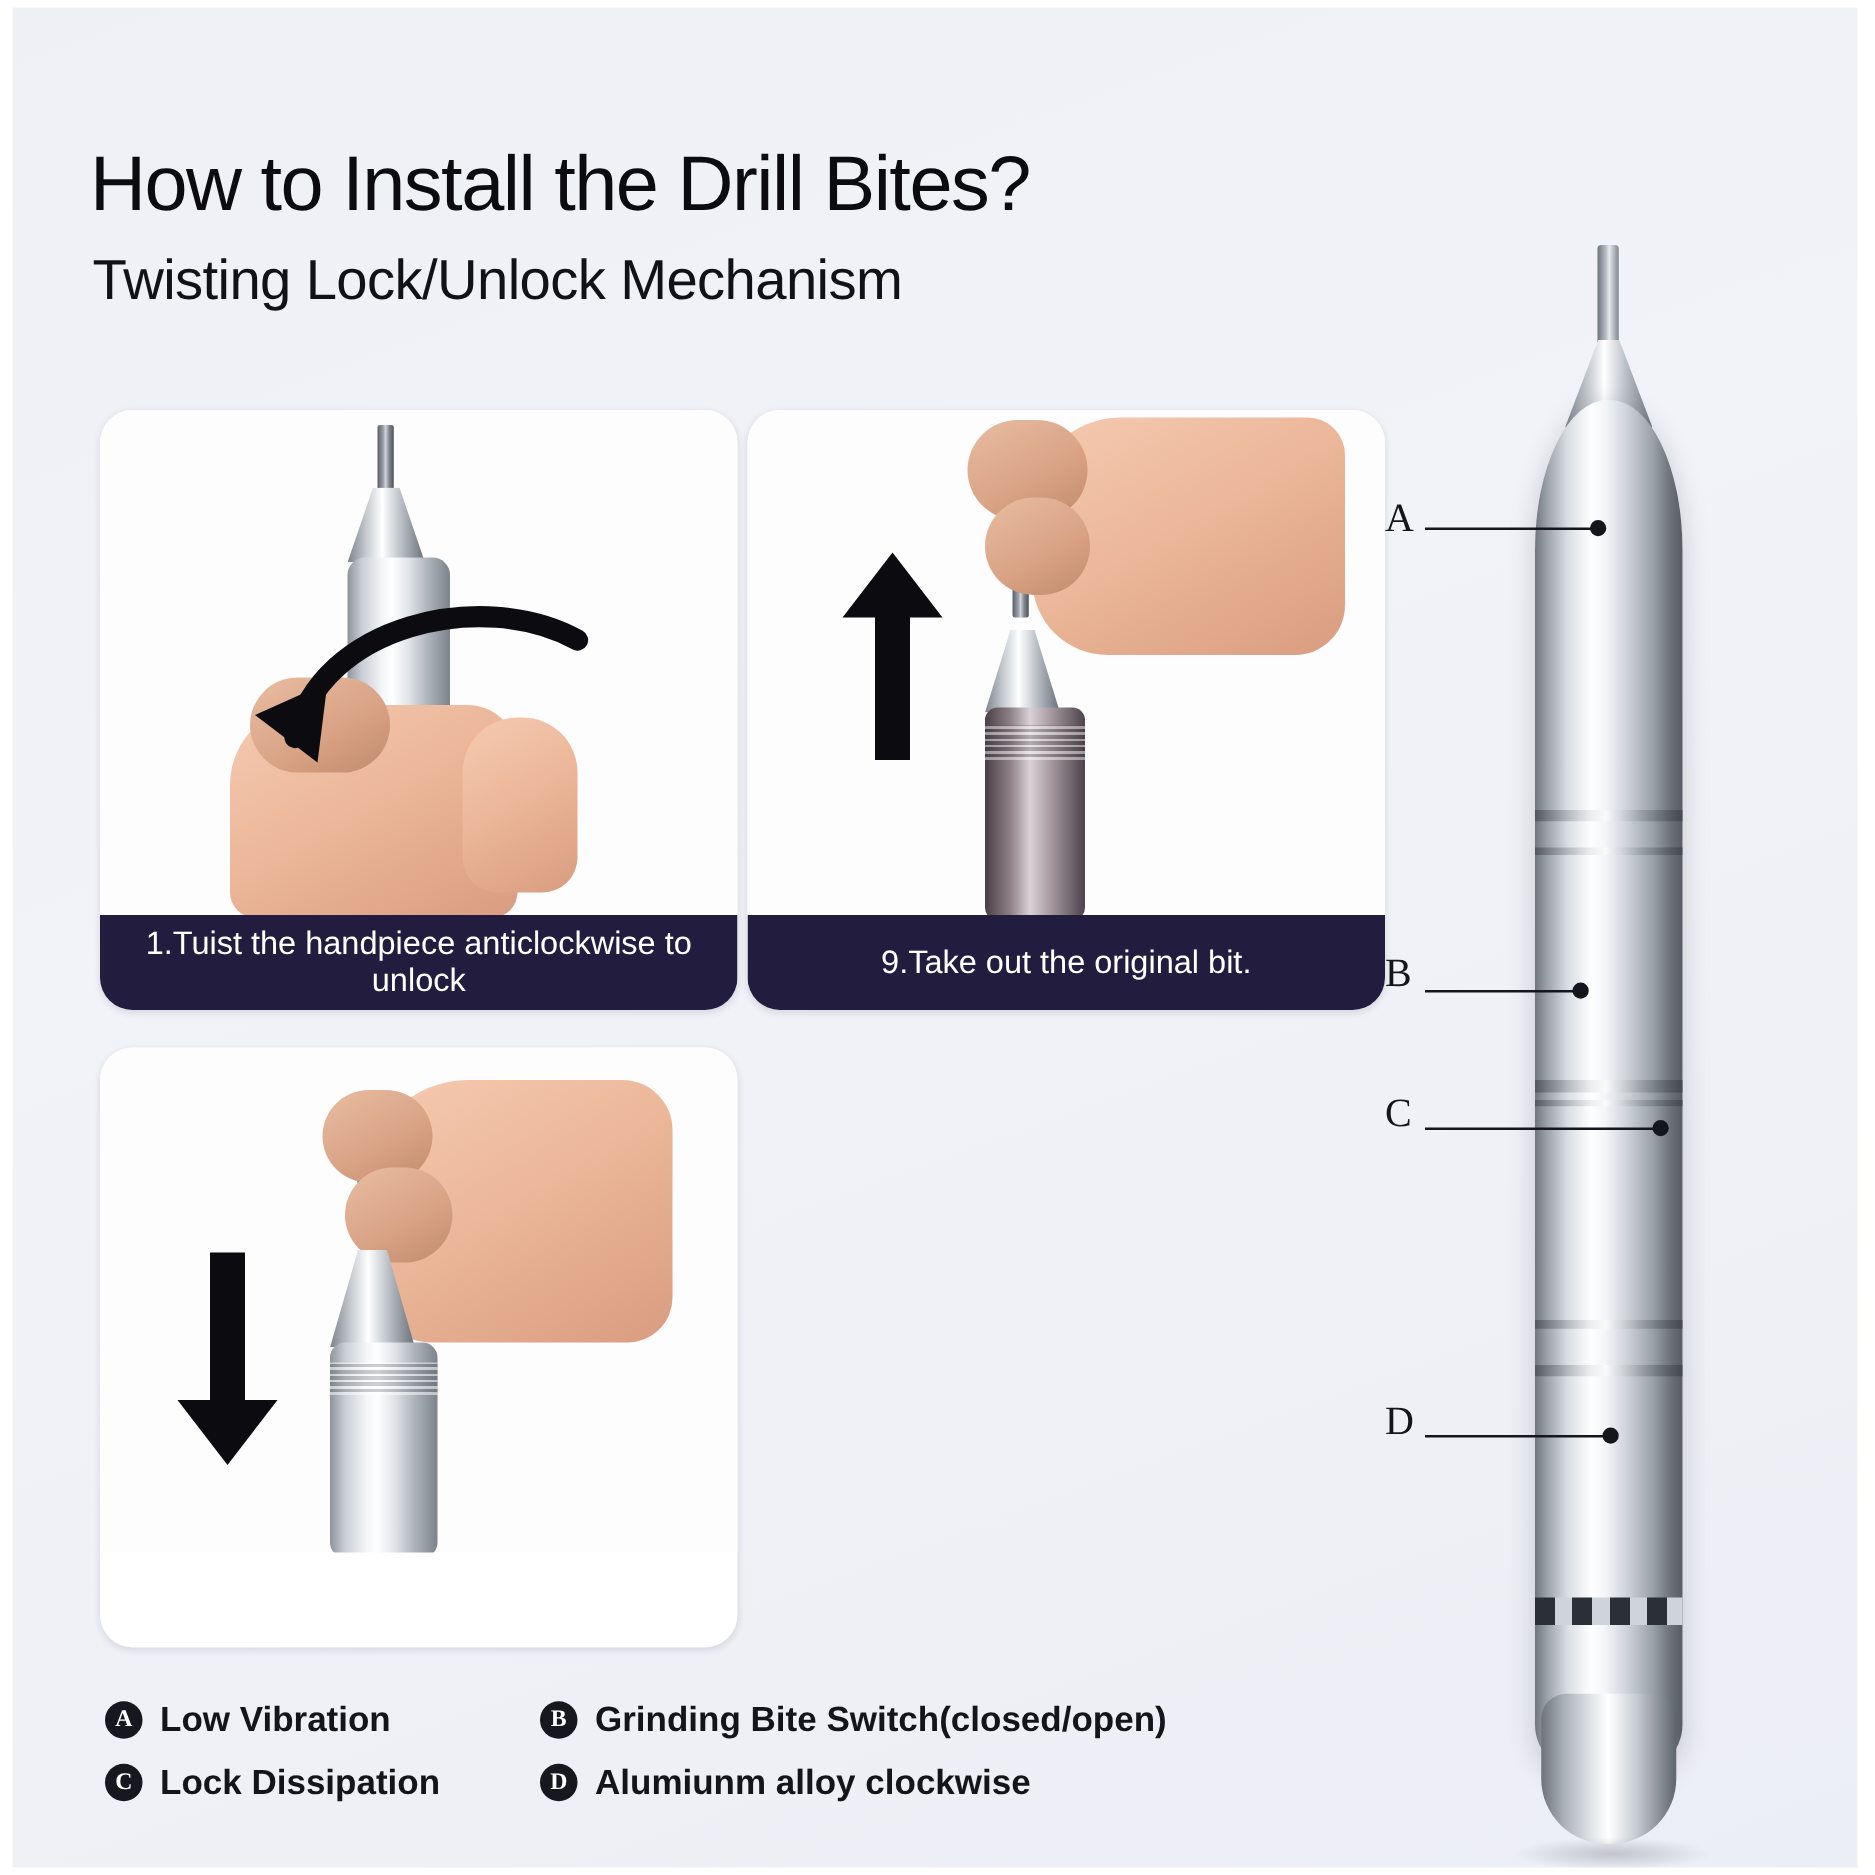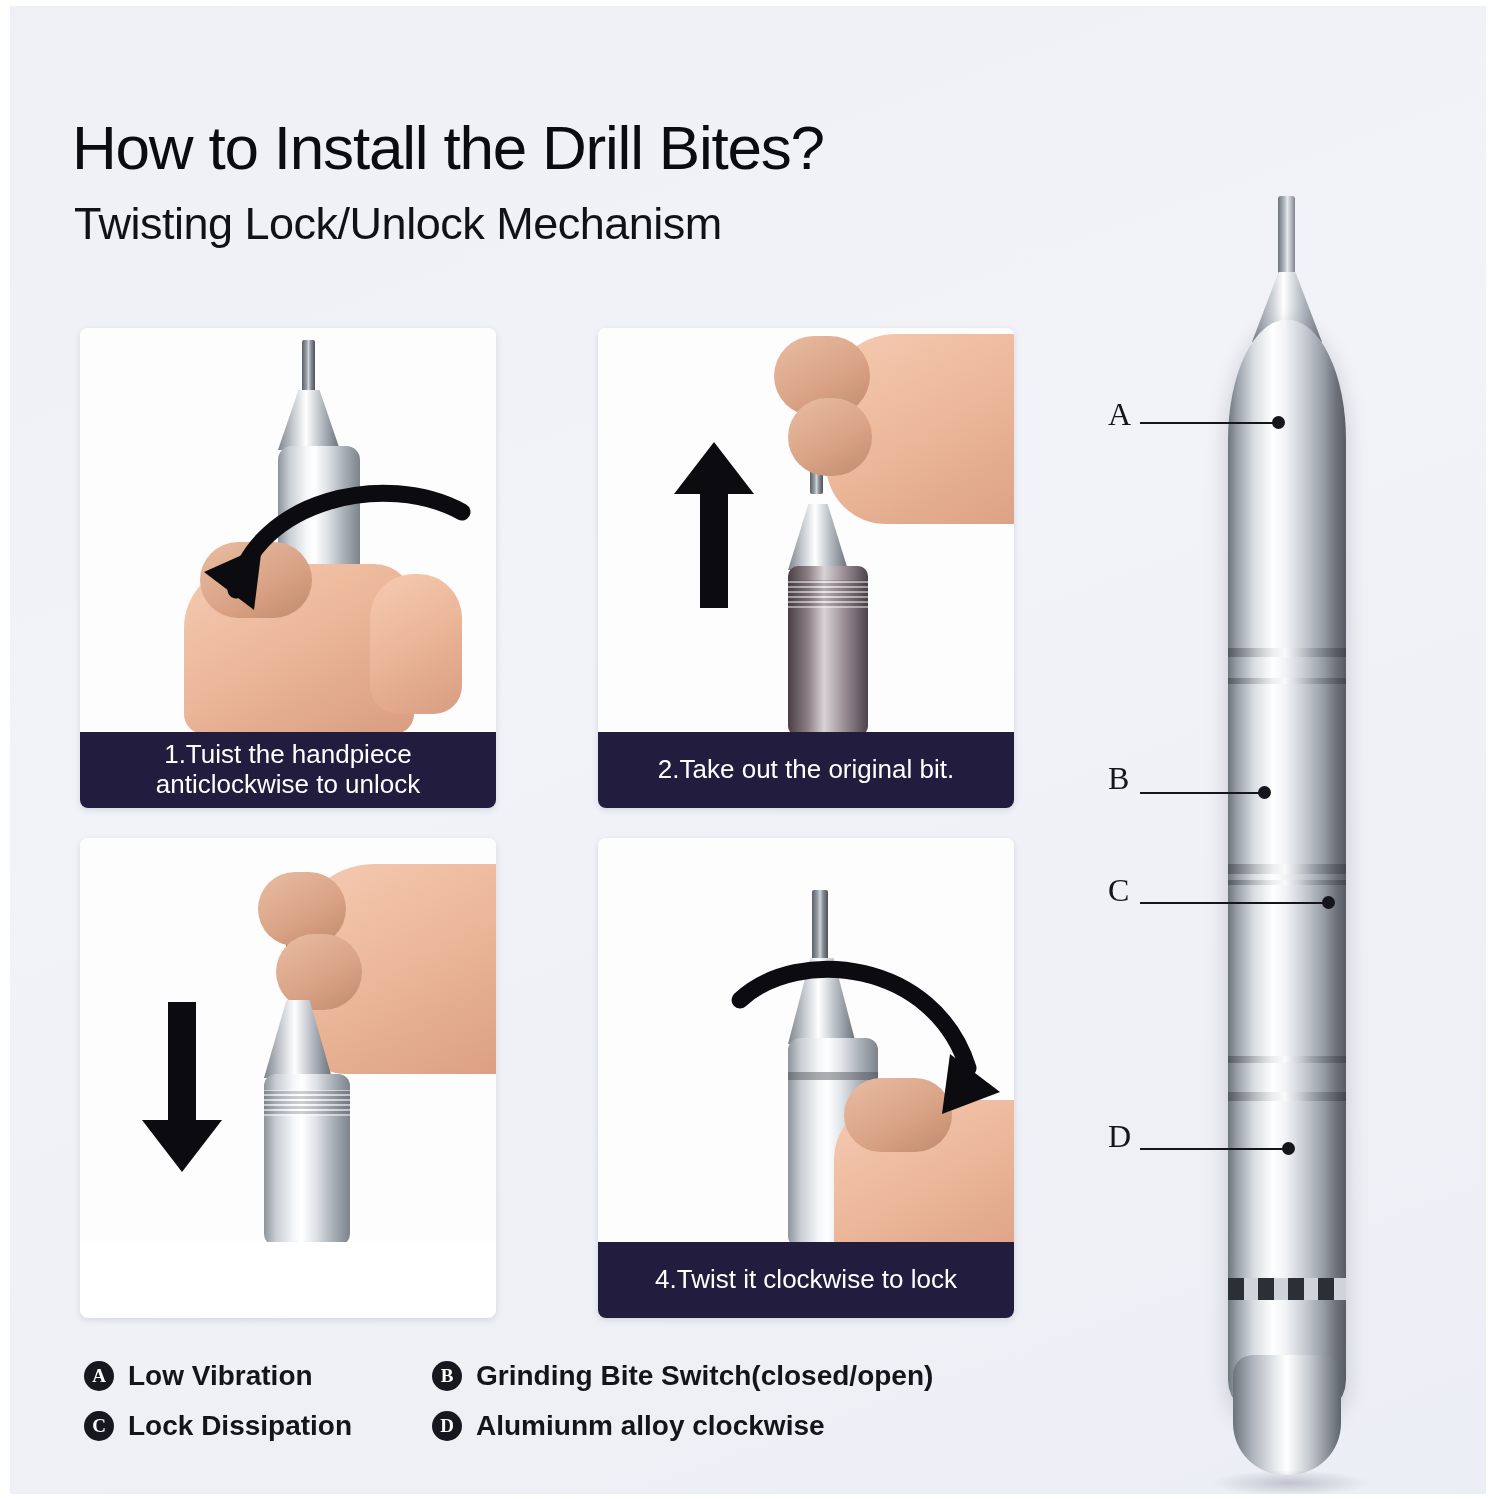--- a/index.html
+++ b/index.html
@@ -49,23 +49,23 @@
     font-size: 45px;
     font-weight: normal;
     color: #111118;
     letter-spacing: -0.5px;
     white-space: nowrap;
   }
 
   
   .card {
     position: absolute;
-    width: 416px;
+    width: 510px;
     height: 480px;
-    border-radius: 8px;
+    border-radius: 26px;
     overflow: hidden;
     background: #ffffff;
     box-shadow: 0 2px 6px rgba(30,30,60,0.13);
   }
   .card-photo {
     position: absolute;
     left: 0; top: 0; right: 0;
     height: 404px;
     background: #fdfdfd;
     overflow: hidden;
@@ -280,21 +280,21 @@
 
       <div style="position:absolute; left:190px; top:176px; width:60px; height:66px; background:linear-gradient(90deg,#7d838b 0%,#c8cdd3 25%,#ffffff 45%,#b2b8bf 72%,#696f77 100%); clip-path:polygon(34% 0%,66% 0%,100% 100%,0% 100%);"></div>
       <div class="handpiece" style="left:190px; top:238px; width:80px; height:170px; border-radius:10px; background:linear-gradient(90deg,#4a3f46 0%,#8d7f86 25%,#d9d2d6 45%,#9b8f95 70%,#4d434a 100%);"></div>
       <div style="position:absolute; left:190px; top:252px; width:80px; height:28px; background:repeating-linear-gradient(0deg, rgba(255,255,255,0.45) 0px, rgba(255,255,255,0.45) 2px, rgba(60,55,60,0.25) 2px, rgba(60,55,60,0.25) 5px);"></div>
 
       <svg class="arrow-svg" style="left:72px; top:110px;" width="90" height="180" viewBox="0 0 90 180">
         <rect x="30" y="44" width="28" height="126" fill="#0b0b10"></rect>
         <polygon points="44,4 84,56 4,56" fill="#0b0b10"></polygon>
       </svg>
     </div>
-    <div class="card-caption">2.Take out the original bit.</div>
+    <div class="card-caption">9.Take out the original bit.</div>
   </div>
 
   <div class="card" id="card3">
     <div class="card-photo">
       <div class="bit" style="left:206px; top:46px; width:16px; height:96px;"></div>
 
       <div class="skin" style="left:214px; top:26px; width:244px; height:210px; border-radius:80px 40px 36px 52px;"></div>
       <div class="skin dark" style="left:178px; top:34px; width:88px; height:74px; border-radius:42px;"></div>
       <div class="skin dark" style="left:196px; top:96px; width:86px; height:76px; border-radius:40px;"></div>
 
@@ -302,37 +302,20 @@
       <div class="handpiece" style="left:184px; top:236px; width:86px; height:172px; border-radius:12px;"></div>
       <div style="position:absolute; left:184px; top:252px; width:86px; height:26px; background:repeating-linear-gradient(0deg, rgba(255,255,255,0.5) 0px, rgba(255,255,255,0.5) 2px, rgba(90,95,102,0.3) 2px, rgba(90,95,102,0.3) 5px);"></div>
 
       <svg class="arrow-svg" style="left:58px; top:158px;" width="90" height="180" viewBox="0 0 90 180">
         <rect x="30" y="6" width="28" height="126" fill="#0b0b10"></rect>
         <polygon points="44,176 4,124 84,124" fill="#0b0b10"></polygon>
       </svg>
     </div>
   </div>
 
-  <div class="card" id="card4">
-    <div class="card-photo">
-      <div class="bit" style="left:214px; top:52px; width:16px; height:72px;"></div>
-      <div style="position:absolute; left:190px; top:120px; width:68px; height:86px; background:linear-gradient(90deg,#7d838b 0%,#c8cdd3 25%,#ffffff 45%,#b2b8bf 72%,#696f77 100%); clip-path:polygon(33% 0%,67% 0%,100% 100%,0% 100%);"></div>
-      <div class="handpiece" style="left:190px; top:200px; width:90px; height:210px; border-radius:12px;"></div>
-      <div style="position:absolute; left:190px; top:234px; width:90px; height:8px; background:rgba(70,75,82,0.45);"></div>
-
-      <div class="skin" style="left:236px; top:262px; width:240px; height:160px; border-radius:60px 30px 20px 20px;"></div>
-      <div class="skin dark" style="left:246px; top:240px; width:108px; height:74px; border-radius:46px;"></div>
-
-      <svg class="arrow-svg" style="left:128px; top:104px;" width="300" height="180" viewBox="0 0 300 180">
-        <path d="M14 58 C 72 4, 208 18, 242 126" stroke="#0b0b10" stroke-width="17" fill="none" stroke-linecap="round"></path>
-        <polygon points="224,112 274,150 216,172" fill="#0b0b10"></polygon>
-      </svg>
-    </div>
-    <div class="card-caption">4.Twist it clockwise to lock</div>
-  </div>
 
   <div class="device-wrap">
     <div class="device-shaft"></div>
     <div class="device-tip"></div>
     <div class="device-body"></div>
     <div class="device-band" style="top:468px; height:9px;"></div>
     <div class="device-band" style="top:498px; height:6px;"></div>
     <div class="device-band" style="top:684px; height:10px;"></div>
     <div class="device-band" style="top:700px; height:5px;"></div>
     <div class="device-band" style="top:876px; height:7px;"></div>

